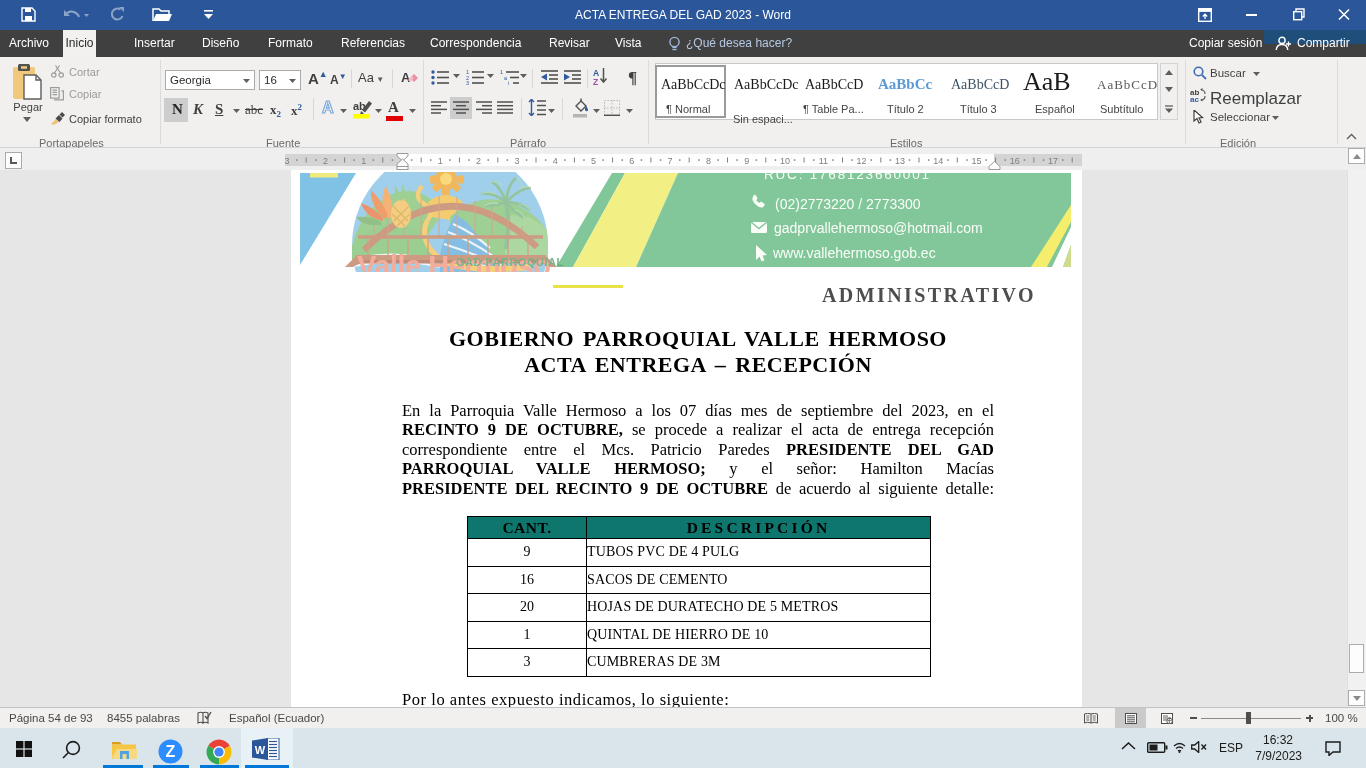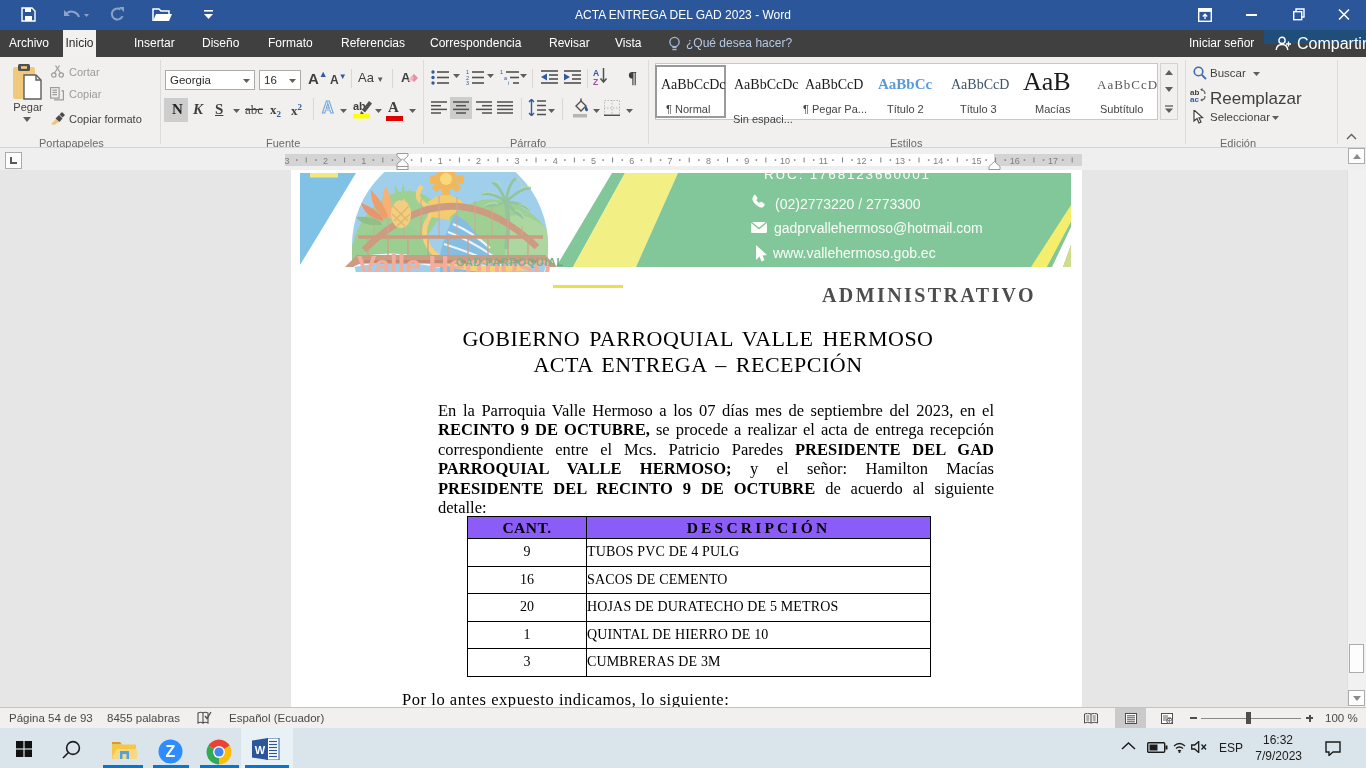--- a/index.html
+++ b/index.html
@@ -7,21 +7,21 @@
 body { font-family:"Liberation Sans", sans-serif; position:relative; background:#e6e6e6; }
 .abs { position:absolute; }
 
 
 #titlebar { position:absolute; left:0; top:0; width:1366px; height:30px; background:#2b579a; }
 #titlebar .title { position:absolute; width:100%; text-align:center; top:8px; font-size:12px; color:#fff; }
 
 #tabrow { position:absolute; left:0; top:30px; width:1366px; height:27px; background:#404040; }
 .tab { position:absolute; top:0; height:27px; line-height:27px; color:#fff; font-size:12px; }
 #tab-inicio { background:#f2f1f0; color:#2b2b2b; text-align:center; }
-#share { position:absolute; right:0; top:0; width:102px; height:14px; background:#1e4e79; color:#fff; font-size:16px; line-height:27px; }
+#share { position:absolute; right:0; top:0; width:102px; height:14px; background:#1e4e79; color:#fff; font-size:12px; line-height:27px; }
 
 #ribbon { position:absolute; left:0; top:57px; width:1366px; height:91px; background:#f1f0ef; border-bottom:1px solid #d4d4d4; }
 .grplabel { position:absolute; top:80px; font-size:11px; color:#6a6a6a; }
 .gsep { position:absolute; top:3px; height:84px; width:1px; background:#dcdbda; }
 .combo { position:absolute; height:20px; background:#fff; border:1px solid #ababab; font-size:11.5px; color:#2b2b2b; line-height:18px; padding-left:4px; }
 .carr { position:absolute; right:4px; top:8px; }
 .vsep { position:absolute; width:1px; background:#d8d7d6; }
 .stylecell { position:absolute; }
 
 #rulerstrip { position:absolute; left:0; top:148px; width:1366px; height:22px; background:#efefef; }
@@ -32,21 +32,21 @@
 #page { position:absolute; left:291px; top:0; width:791px; height:537px; background:#fff; }
 
 #statusbar { position:absolute; left:0; top:707px; width:1366px; height:21px; background:#f1f0ef; border-top:1px solid #c3c3c3; font-size:11.5px; color:#484848; }
 
 #taskbar { position:absolute; left:0; top:728px; width:1366px; height:40px; background:#d9e5ea; }
 
 .ser { font-family:"Liberation Serif", serif; }
 .tc { border:1.5px solid #000; text-align:center; padding:0; font-size:14px; }
 .trh { height:22px; } .trd { height:27.5px; }
 .td2 { border:1.5px solid #000; padding:0; font-size:14px; letter-spacing:0.15px; }
-.jl { text-align:justify; text-align-last:justify;margin-left:36px; }
+.jl { text-align:justify; text-align-last:justify; }
 </style>
 </head>
 <body>
 
 <div id="titlebar">
 
   <svg class="abs" style="left:21px; top:7px;" width="15" height="15" viewBox="0 0 15 15">
     <path d="M1,1 h10 l3,3 v10 h-13 Z" fill="none" stroke="#fff" stroke-width="1.4"></path>
     <rect x="4" y="9" width="7" height="5" fill="#fff"></rect>
     <rect x="4" y="1" width="6" height="4" fill="#fff"></rect>
@@ -101,21 +101,21 @@
   <div class="tab" style="left:341px;">Referencias</div>
   <div class="tab" style="left:430px;">Correspondencia</div>
   <div class="tab" style="left:549px;">Revisar</div>
   <div class="tab" style="left:615px;">Vista</div>
   <svg class="abs" style="left:668px; top:6px;" width="13" height="16" viewBox="0 0 13 16">
     <circle cx="6.5" cy="6" r="4.6" fill="none" stroke="#9fb8d9" stroke-width="1.4"></circle>
     <rect x="4.4" y="11" width="4.2" height="1.2" fill="#9fb8d9"></rect>
     <rect x="4.4" y="13" width="4.2" height="1.2" fill="#9fb8d9"></rect>
   </svg>
   <div class="tab" style="left:686px; color:#b6c9e2;">¿Qué desea hacer?</div>
-  <div class="tab" style="left:1189px;">Iniciar señor</div>
+  <div class="tab" style="left:1189px;">Copiar sesión</div>
   <div id="share">
     <svg class="abs" style="left:11px; top:6px;" width="17" height="15" viewBox="0 0 17 15">
       <circle cx="7" cy="4.4" r="3.1" fill="none" stroke="#fff" stroke-width="1.4"></circle>
       <path d="M1.2,14 q0.5,-5.5 5.8,-5.5 q5.3,0 5.8,5.5" fill="none" stroke="#fff" stroke-width="1.4"></path>
       <path d="M13.5,5.5 v5 M11,8 h5" stroke="#fff" stroke-width="1.3"></path>
     </svg>
     <span style="margin-left:33px;">Compartir</span>
   </div>
 </div>
 
@@ -381,27 +381,27 @@
       <path d="M0,0 h7 l-3.5,4 Z" fill="#5e5e5c"></path>
     </svg>
 
   <div class="abs" style="left:655px; top:6px; width:503px; height:57px; background:#fff; border:1px solid #c8c8c8;"></div>
   <div class="stylecell" style="left:655px; border:2px solid #9a9a9a; background:#fff; width:71px; height:53px; left:655px; top:8px;"></div>
   <div class="abs ser" style="left:661px; top:20px; font-size:14px; color:#1a1a1a;">AaBbCcDc</div>
   <div class="abs" style="left:666px; top:46px; font-size:11px; color:#444;">¶ Normal</div>
   <div class="abs ser" style="left:734px; top:20px; font-size:14px; color:#1a1a1a;">AaBbCcDc</div>
   <div class="abs" style="left:733px; top:56px; font-size:11px; color:#444;">Sin espaci...</div>
   <div class="abs ser" style="left:805px; top:20px; font-size:14px; color:#1a1a1a;">AaBbCcD</div>
-  <div class="abs" style="left:803px; top:46px; font-size:11px; color:#444;">¶ Pegar Pa...</div>
+  <div class="abs" style="left:803px; top:46px; font-size:11px; color:#444;">¶ Table Pa...</div>
   <div class="abs ser" style="left:878px; top:19px; font-size:15px; color:#5b9bd5; font-weight:bold;">AaBbCc</div>
   <div class="abs" style="left:887px; top:46px; font-size:11px; color:#444;">Título 2</div>
   <div class="abs ser" style="left:951px; top:20px; font-size:14px; color:#3d5266;">AaBbCcD</div>
   <div class="abs" style="left:960px; top:46px; font-size:11px; color:#444;">Título 3</div>
   <div class="abs ser" style="left:1023px; top:10px; font-size:26px; color:#1a1a1a;">AaB</div>
-  <div class="abs" style="left:1035px; top:46px; font-size:11px; color:#444;">Macías</div>
+  <div class="abs" style="left:1035px; top:46px; font-size:11px; color:#444;">Español</div>
   <div class="abs ser" style="left:1097px; top:20px; font-size:13px; color:#595959; letter-spacing:1px;">AaBbCcD</div>
   <div class="abs" style="left:1100px; top:46px; font-size:11px; color:#444;">Subtítulo</div>
 
   <div class="abs" style="left:1160px; top:6px; width:18px; height:57px; background:#f1f0ef; border:1px solid #d3d3d3;"></div>
   <svg class="abs" style="left:1165px; top:13px;" width="8" height="5" viewBox="0 0 8 5">
       <path d="M0,5 h8 l-4,-5 Z" fill="#5e5e5c"></path>
     </svg>
   <svg class="abs" style="left:1165px; top:30px;" width="8" height="5" viewBox="0 0 8 5">
       <path d="M0,0 h8 l-4,5 Z" fill="#5e5e5c"></path>
     </svg>
@@ -674,33 +674,33 @@
         <text x="474" y="61" font-size="14">gadprvallehermoso@hotmail.com</text>
         <path d="M456,73 l0,15 l3.5,-3.5 l2,5 l3,-1.2 l-2,-4.8 l4.5,-0.5 Z"></path>
         <text x="473" y="86" font-size="14">www.vallehermoso.gob.ec</text>
       </g>
     </svg>
 
     <div style="position:absolute; left:262px; top:115px; width:70px; height:3px; background:#e8e14a;"></div>
 
     <div class="ser" style="position:absolute; left:531px; top:114px; width:260px; font-size:20px; font-weight:bold; color:#4d4d4d; letter-spacing:2.4px;">ADMINISTRATIVO</div>
 
-    <div class="ser" style="position:absolute; left:111px; top:156px; width:592px; text-align:center; font-size:22px; font-weight:normal; color:#000; line-height:26px; word-spacing:3px; letter-spacing:0.5px;">GOBIERNO PARROQUIAL VALLE HERMOSO<br>ACTA ENTREGA – RECEPCIÓN</div>
+    <div class="ser" style="position:absolute; left:111px; top:156px; width:592px; text-align:center; font-size:22px; font-weight:bold; color:#000; line-height:26px; word-spacing:3px; letter-spacing:0.5px;">GOBIERNO PARROQUIAL VALLE HERMOSO<br>ACTA ENTREGA – RECEPCIÓN</div>
 
     <div class="ser" id="para1" style="position:absolute; left:111px; top:231px; width:592px; font-size:16.5px; color:#000; line-height:19.4px;">
       <div class="jl">En la Parroquia Valle Hermoso a los 07 días mes de septiembre del 2023, en el</div>
       <div class="jl"><b>RECINTO 9 DE OCTUBRE,</b> se procede a realizar el acta de entrega recepción</div>
       <div class="jl">correspondiente entre el Mcs. Patricio Paredes <b>PRESIDENTE DEL GAD</b></div>
       <div class="jl"><b>PARROQUIAL VALLE HERMOSO;</b> y el señor: Hamilton Macías</div>
       <div class="jl"><b>PRESIDENTE DEL RECINTO 9 DE OCTUBRE</b> de acuerdo al siguiente detalle:</div>
     </div>
 
     <table class="ser" style="position:absolute; left:176px; top:346px; width:464px; border-collapse:collapse; font-size:15px;">
       <tbody>
-          <tr class="trh" style="background:#8b5cf6;">
+          <tr class="trh" style="background:#0f766e;">
         <td style="border:1.5px solid #000; width:119px; text-align:center; font-weight:bold; height:20px; padding:0; font-size:15.5px; letter-spacing:0.5px;">CANT.</td>
         <td style="border:1.5px solid #000; text-align:center; font-weight:bold; padding:0; font-size:15.5px; letter-spacing:3.2px;">DESCRIPCIÓN</td>
       </tr>
       <tr class="trd">
             <td class="tc">9</td>
             <td class="td2">TUBOS PVC DE 4 PULG</td>
           </tr>
       <tr class="trd">
             <td class="tc">16</td>
             <td class="td2">SACOS DE CEMENTO</td>

